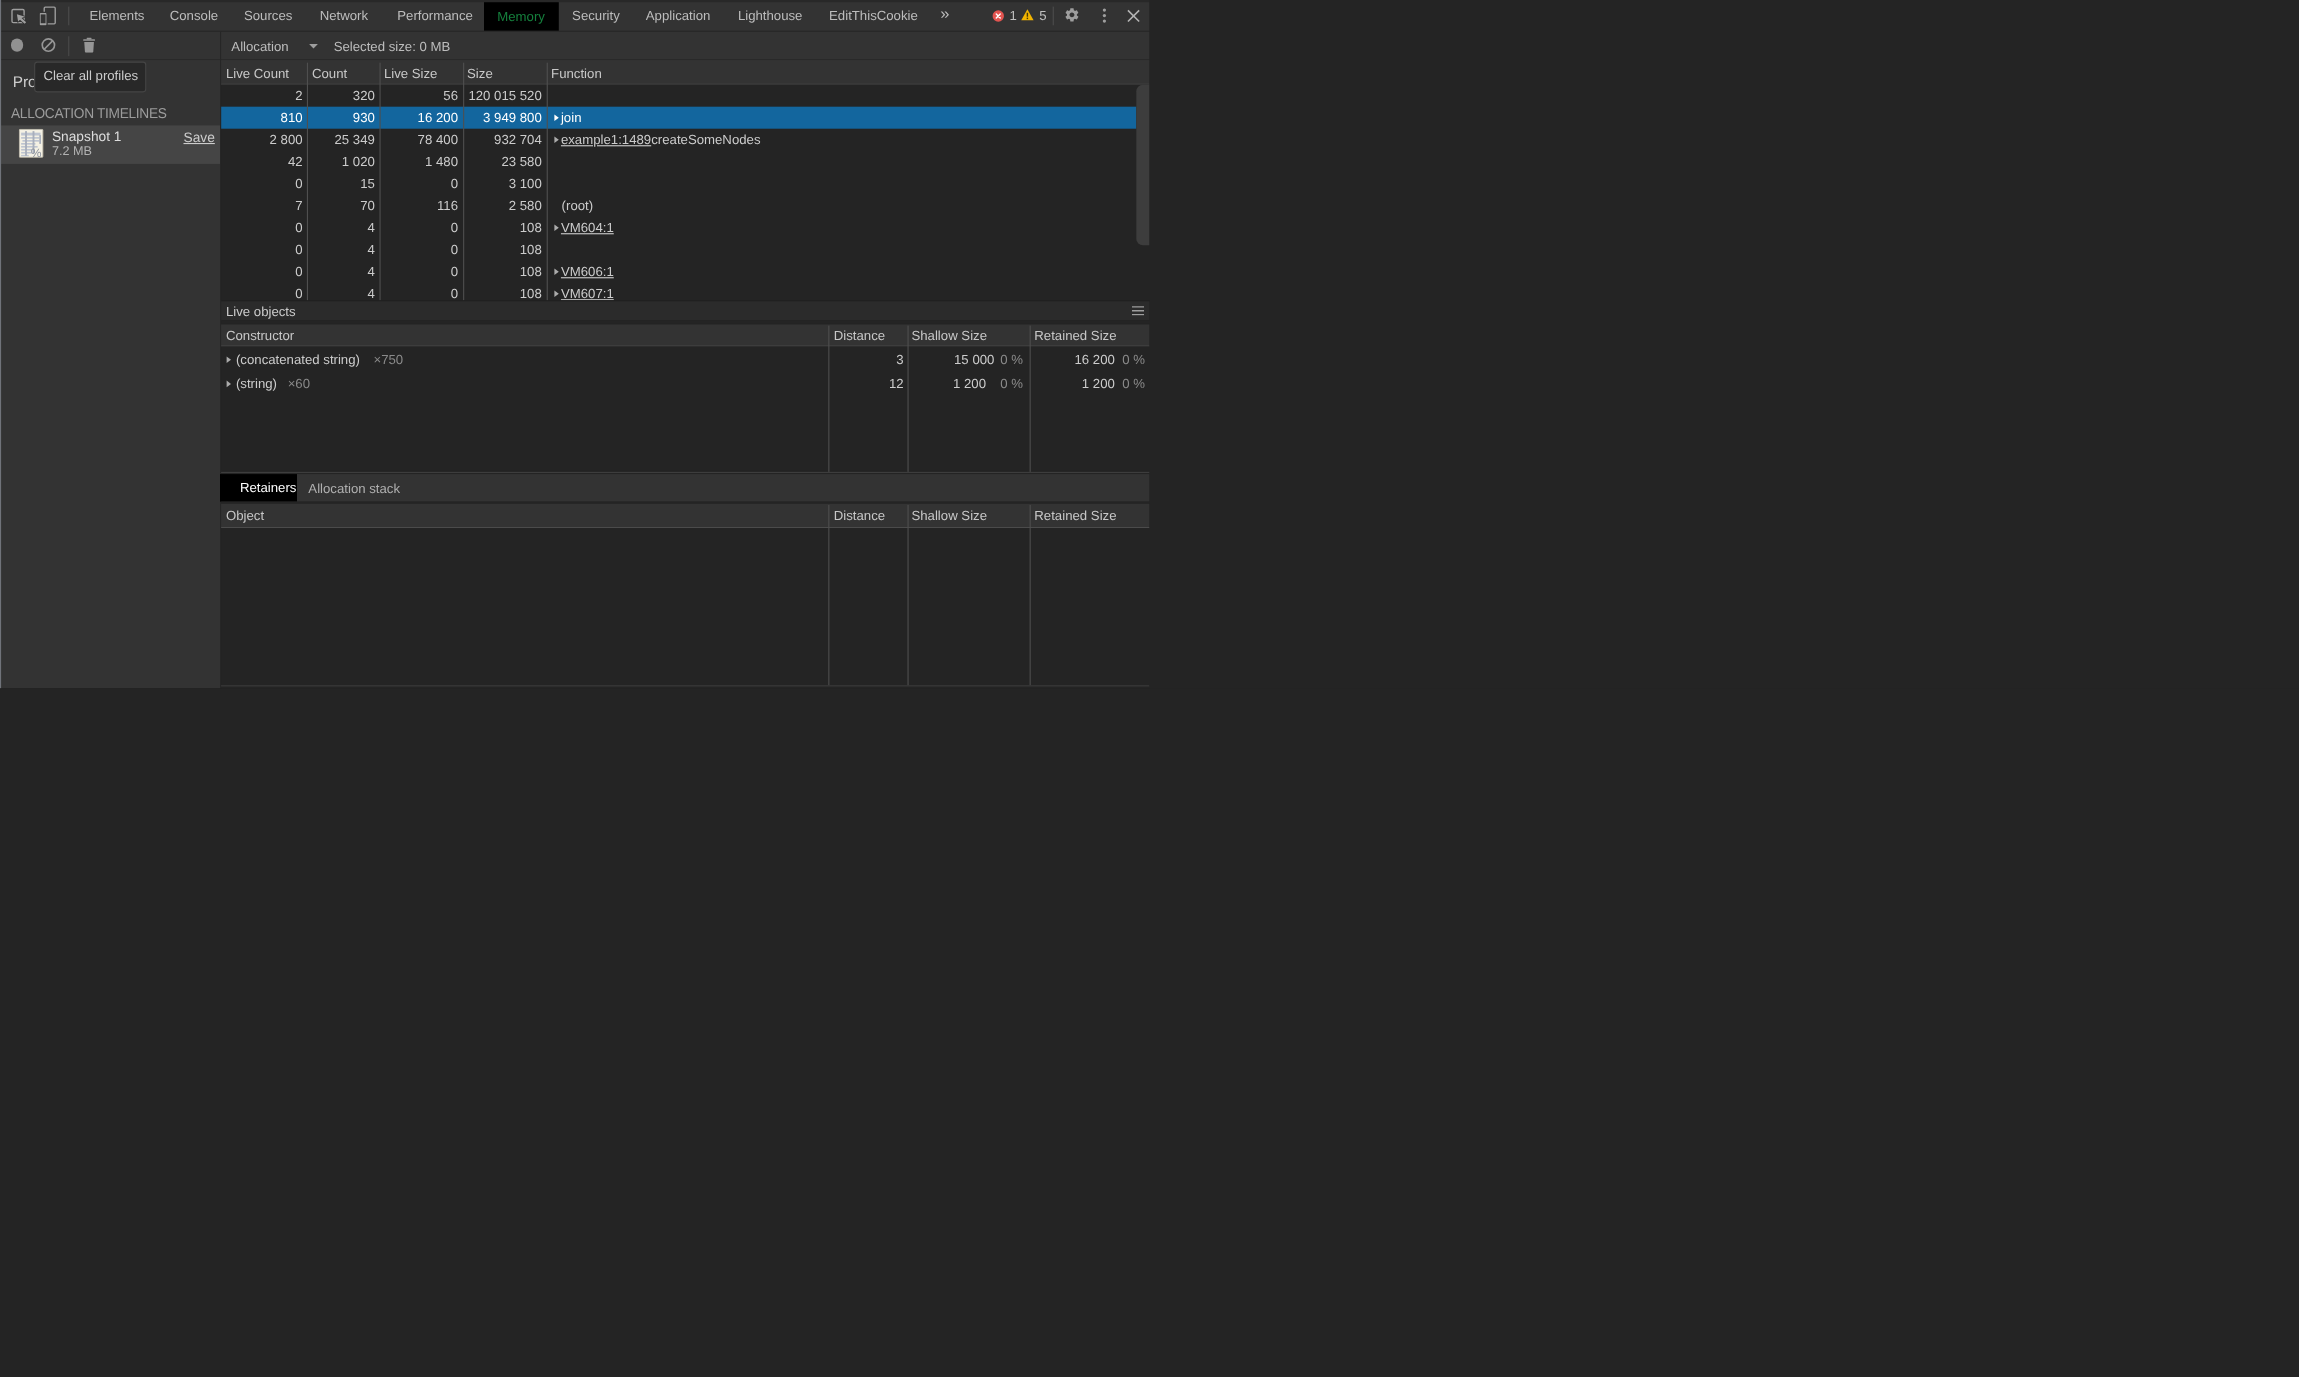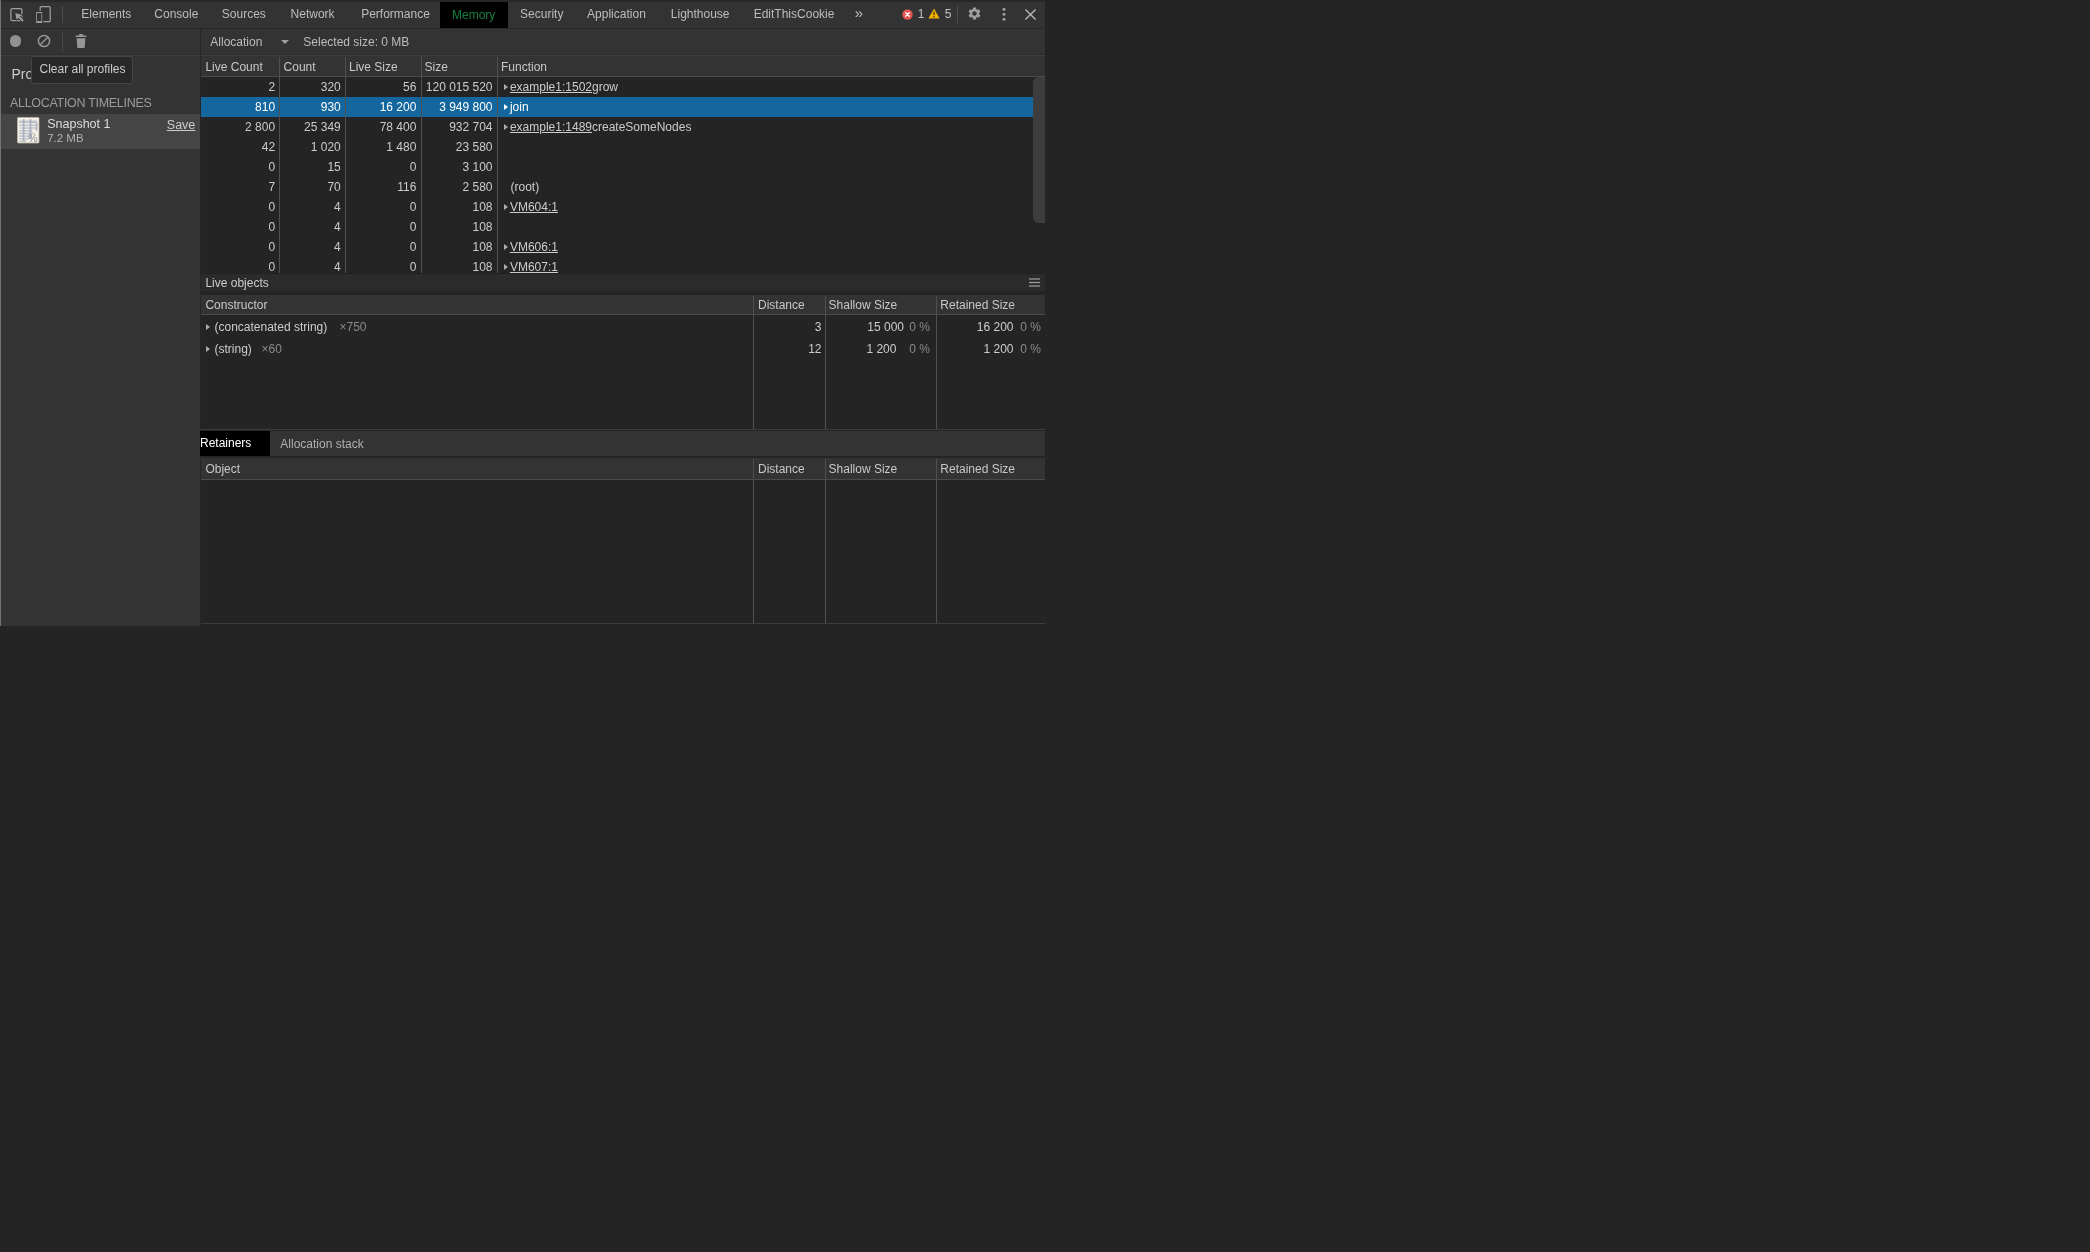--- a/index.html
+++ b/index.html
@@ -147,21 +147,20 @@
 <span class="hdr" style="left:501px;top:59.8px">Function</span>
 <div class="hline" style="left:200.9px;top:76.1px;width:844.1px;background:#4b4b4b"></div>
 
 <div class="a" style="left:200.9px;top:77.1px;width:844.1px;height:195.8px;background:#242424"></div>
 <div class="a" style="left:200.9px;top:77.1px;width:844.1px;height:195.8px;overflow:hidden">
 <div class="grow" style="top:0px">
         <span class="n c1">2</span>
         <span class="n c2">320</span>
         <span class="n c3">56</span>
         <span class="n c4">120&nbsp;015&nbsp;520</span>
-        <span class="fn"><span class="tri" style="border-left-color:#ababab"></span><span class="lnk">example1:1502</span><span>grow</span></span>
       </div>
 <div class="grow sel" style="top:20px">
         <span class="n c1">810</span>
         <span class="n c2">930</span>
         <span class="n c3">16&nbsp;200</span>
         <span class="n c4">3&nbsp;949&nbsp;800</span>
         <span class="fn"><span class="tri" style="border-left-color:#fff"></span><span>join</span></span>
       </div>
 <div class="grow" style="top:40px">
         <span class="n c1">2&nbsp;800</span>
@@ -265,21 +264,21 @@
       <span style="position:absolute;right:31.5px">1&nbsp;200</span>
       <span class="dim" style="position:absolute;right:4px">0&nbsp;%</span>
     </div>
 <div class="vline" style="left:753px;top:295.5px;height:133px;background:#4f4f4f"></div>
 <div class="vline" style="left:825px;top:295.5px;height:133px;background:#4f4f4f"></div>
 <div class="vline" style="left:936px;top:295.5px;height:133px;background:#4f4f4f"></div>
 
 <div class="hline" style="left:200.9px;top:428.5px;width:844.1px;background:#3d3d3d"></div>
 <div class="a" style="left:200.9px;top:429.5px;width:844.1px;height:1.3px;background:#242424"></div>
 <div class="a" style="left:200.9px;top:430.8px;width:844.1px;height:25.5px;background:#333"></div>
-<div class="a" style="left:200px;top:430.8px;width:69.5px;height:25.5px;background:#000;color:#fff;text-align:left;line-height:25.5px">Retainers</div>
+<div class="a" style="left:200px;top:430.8px;width:69.5px;height:25.5px;background:#000;color:#fff;text-align:right;line-height:25.5px">Retainers</div>
 <span class="a" style="left:280.3px;top:437.3px;color:#b0b0b0">Allocation stack</span>
 <div class="a" style="left:200.9px;top:456.3px;width:844.1px;height:1.9px;background:#242424"></div>
 
 <div class="a" style="left:200.9px;top:458.2px;width:844.1px;height:20.5px;background:#333"></div>
 <span class="hdr" style="left:205.4px;top:462.4px">Object</span>
 <span class="hdr" style="left:758px;top:462.4px">Distance</span>
 <span class="hdr" style="left:828.6px;top:462.4px">Shallow Size</span>
 <span class="hdr" style="left:940.3px;top:462.4px">Retained Size</span>
 <div class="hline" style="left:200.9px;top:478.7px;width:844.1px;background:#4b4b4b"></div>
 

